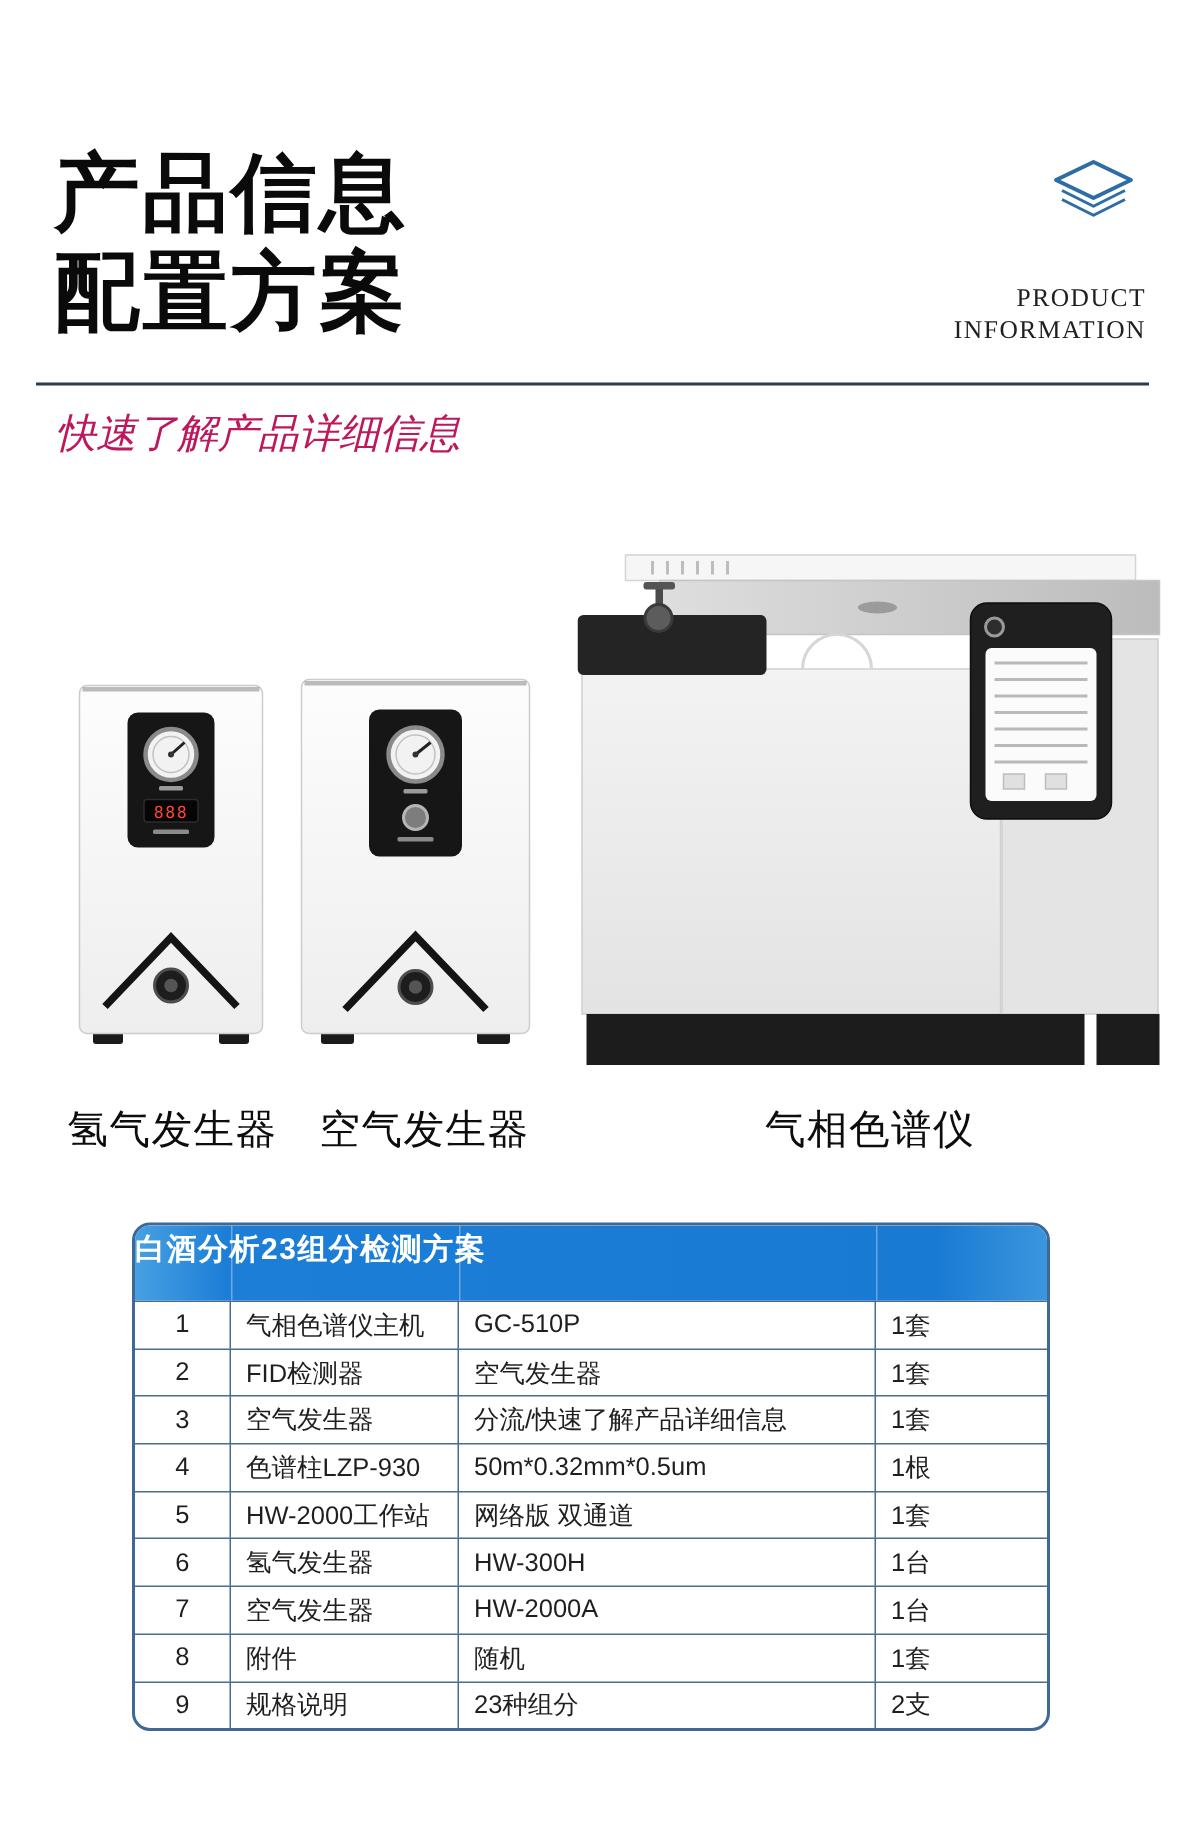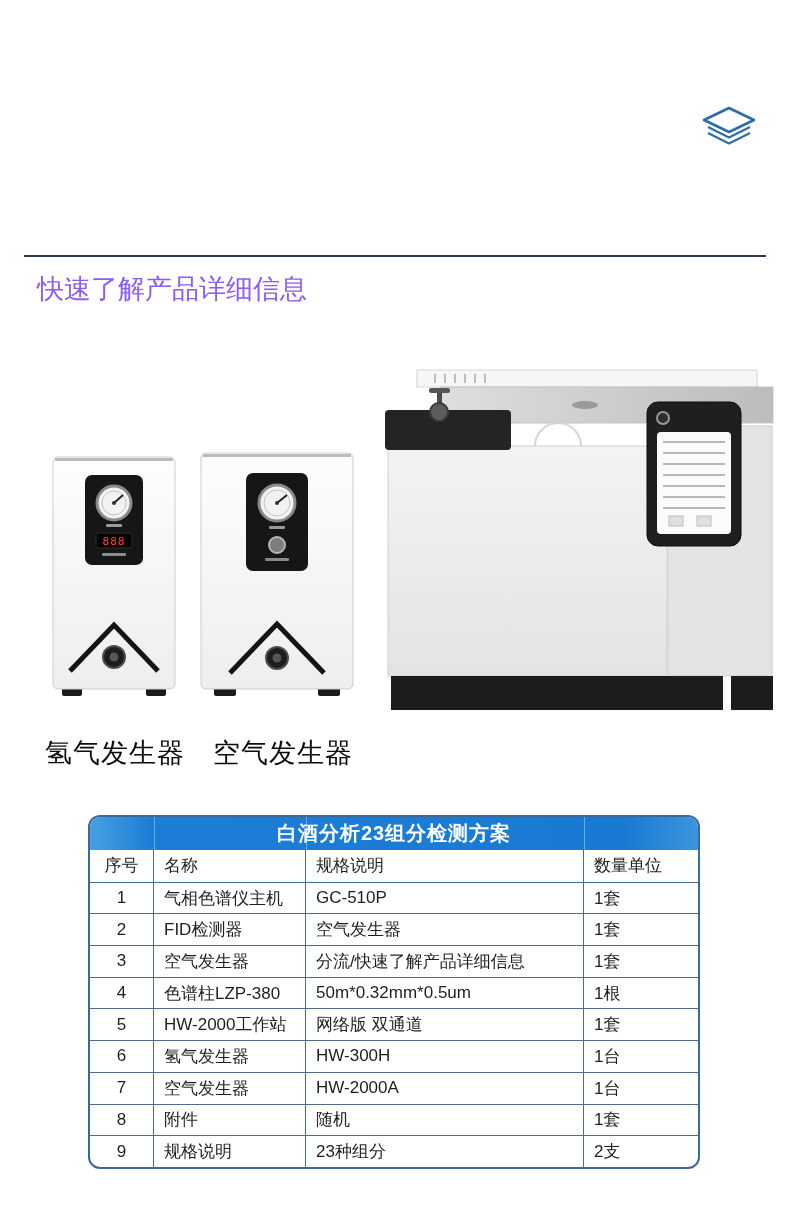--- a/index.html
+++ b/index.html
@@ -7,57 +7,65 @@
         font-family:"Liberation Sans","DejaVu Sans",sans-serif;}
 
   
   .main-title{position:absolute;left:36px;top:96px;font-weight:900;color:#0a0a0a;
               font-size:57px;line-height:66px;letter-spacing:2px;}
   .layers-icon{position:absolute;left:698px;top:106px;}
   .en-label{position:absolute;right:26px;top:188px;text-align:right;color:#1f1f1f;
             font-family:"Liberation Serif","DejaVu Serif",serif;font-size:17px;
             line-height:21px;letter-spacing:1px;}
   .divider{position:absolute;left:24px;right:24px;top:255px;height:2px;background:#2b3c4e;}
-  .tagline{position:absolute;left:37px;top:271px;color:#8b5cf6;
-           font-family:"Liberation Serif","DejaVu Serif",serif;font-size:27px;}
+  .tagline{position:absolute;left:37px;top:271px;color:#be185d;
+           font-family:"Liberation Serif","DejaVu Serif",serif;font-size:27px;font-style:italic;}
 
   
   .machine{position:absolute;}
   .machine-label{position:absolute;top:735px;font-size:27px;color:#0d0d0d;font-weight:500;letter-spacing:1px;}
   #lbl-h2{left:45px;} #lbl-air{left:213px;} #lbl-gc{left:510px;}
 
   
   .spec-table{position:absolute;left:88px;top:815px;width:612px;background:#fff;
               border:2px solid #3e6896;border-radius:12px;overflow:hidden;box-sizing:border-box;}
-  .tbl-title{position:relative;height:33px;line-height:33px;text-align:center;color:#fff;
+  .tbl-title{position:relative;height:50px;line-height:33px;color:#fff;
              font-size:20px;font-weight:bold;letter-spacing:1px;
              background:linear-gradient(90deg,#47a0e2 0%,#1c7ed6 10%,#187ad2 88%,#3c96de 100%);}
   .tbl-title .vsep{position:absolute;top:0;bottom:0;width:1px;background:rgba(255,255,255,0.35);}
   table.spec{width:100%;border-collapse:separate;border-spacing:0;table-layout:fixed;}
   table.spec th,table.spec td{height:31.7px;padding:0 0 0 10px;font-size:17px;color:#1f1f1f;
              border-right:1.5px solid #4a6c8e;border-top:1.5px solid #4a6c8e;
              font-weight:normal;text-align:left;overflow:hidden;white-space:nowrap;box-sizing:border-box;}
   table.spec th{font-size:17px;}
   table.spec .c-no{text-align:center;padding:0;}
   table.spec th:last-child,table.spec td:last-child{border-right:none;}
 </style>
 </head>
 <body>
 
 <div class="page">
 
+  <div class="main-title">
+    <div>产品信息</div>
+    <div>配置方案</div>
+  </div>
 
   <svg class="layers-icon" width="62" height="48" viewBox="0 0 62 48">
     <g fill="none" stroke="#2e6da4" stroke-width="2.6" stroke-linejoin="round">
       <path d="M31 2 L56 14 L31 26 L6 14 Z"></path>
       <path d="M10 21 L31 31.5 L52 21" stroke-width="2"></path>
       <path d="M10 27 L31 37.5 L52 27" stroke-width="2"></path>
     </g>
   </svg>
 
+  <div class="en-label">
+    <div>PRODUCT</div>
+    <div>INFORMATION</div>
+  </div>
 
   <div class="divider"></div>
   <div class="tagline">快速了解产品详细信息</div>
 
   <svg class="machine" style="left:52px;top:453px;" width="124" height="246" viewBox="0 0 124 246">
     <defs>
       <linearGradient id="bodyg" x1="0" y1="0" x2="0" y2="1">
         <stop offset="0" stop-color="#fdfdfd"></stop>
           <stop offset="1" stop-color="#eeeeee"></stop>
       </linearGradient>
@@ -142,63 +150,58 @@
       </g>
       <rect x="284" y="148" width="14" height="10" fill="#e0e0e0" stroke="#bdbdbd"></rect>
       <rect x="312" y="148" width="14" height="10" fill="#e0e0e0" stroke="#bdbdbd"></rect>
     </g>
     <rect x="6" y="308" width="332" height="34" fill="#1c1c1c"></rect>
     <rect x="346" y="308" width="42" height="34" fill="#1c1c1c"></rect>
   </svg>
 
   <div class="machine-label" id="lbl-h2">氢气发生器</div>
   <div class="machine-label" id="lbl-air">空气发生器</div>
+  <div class="machine-label" id="lbl-gc">气相色谱仪</div>
 
   <div class="spec-table">
     <div class="tbl-title">
       <span>白酒分析23组分检测方案</span>
       <span class="vsep" style="left:64px"></span>
       <span class="vsep" style="left:216px"></span>
       <span class="vsep" style="left:494px"></span>
     </div>
     <table class="spec">
       <colgroup>
           <col style="width:64px">
           <col style="width:152px">
           <col style="width:278px">
           <col style="width:114px">
         </colgroup>
       <tbody>
-          <tr>
-        <th class="c-no" style="border-top:none">序号</th>
-        <th style="border-top:none">名称</th>
-        <th style="border-top:none">规格说明</th>
-        <th style="border-top:none">数量单位</th>
-      </tr>
       <tr>
         <td class="c-no">1</td>
         <td>气相色谱仪主机</td>
         <td>GC-510P</td>
         <td>1套</td>
       </tr>
       <tr>
         <td class="c-no">2</td>
         <td>FID检测器</td>
         <td>空气发生器</td>
         <td>1套</td>
       </tr>
       <tr>
         <td class="c-no">3</td>
         <td>空气发生器</td>
         <td>分流/快速了解产品详细信息</td>
         <td>1套</td>
       </tr>
       <tr>
         <td class="c-no">4</td>
-        <td>色谱柱LZP-380</td>
+        <td>色谱柱LZP-930</td>
         <td>50m*0.32mm*0.5um</td>
         <td>1根</td>
       </tr>
       <tr>
         <td class="c-no">5</td>
         <td>HW-2000工作站</td>
         <td>网络版 双通道</td>
         <td>1套</td>
       </tr>
       <tr>

